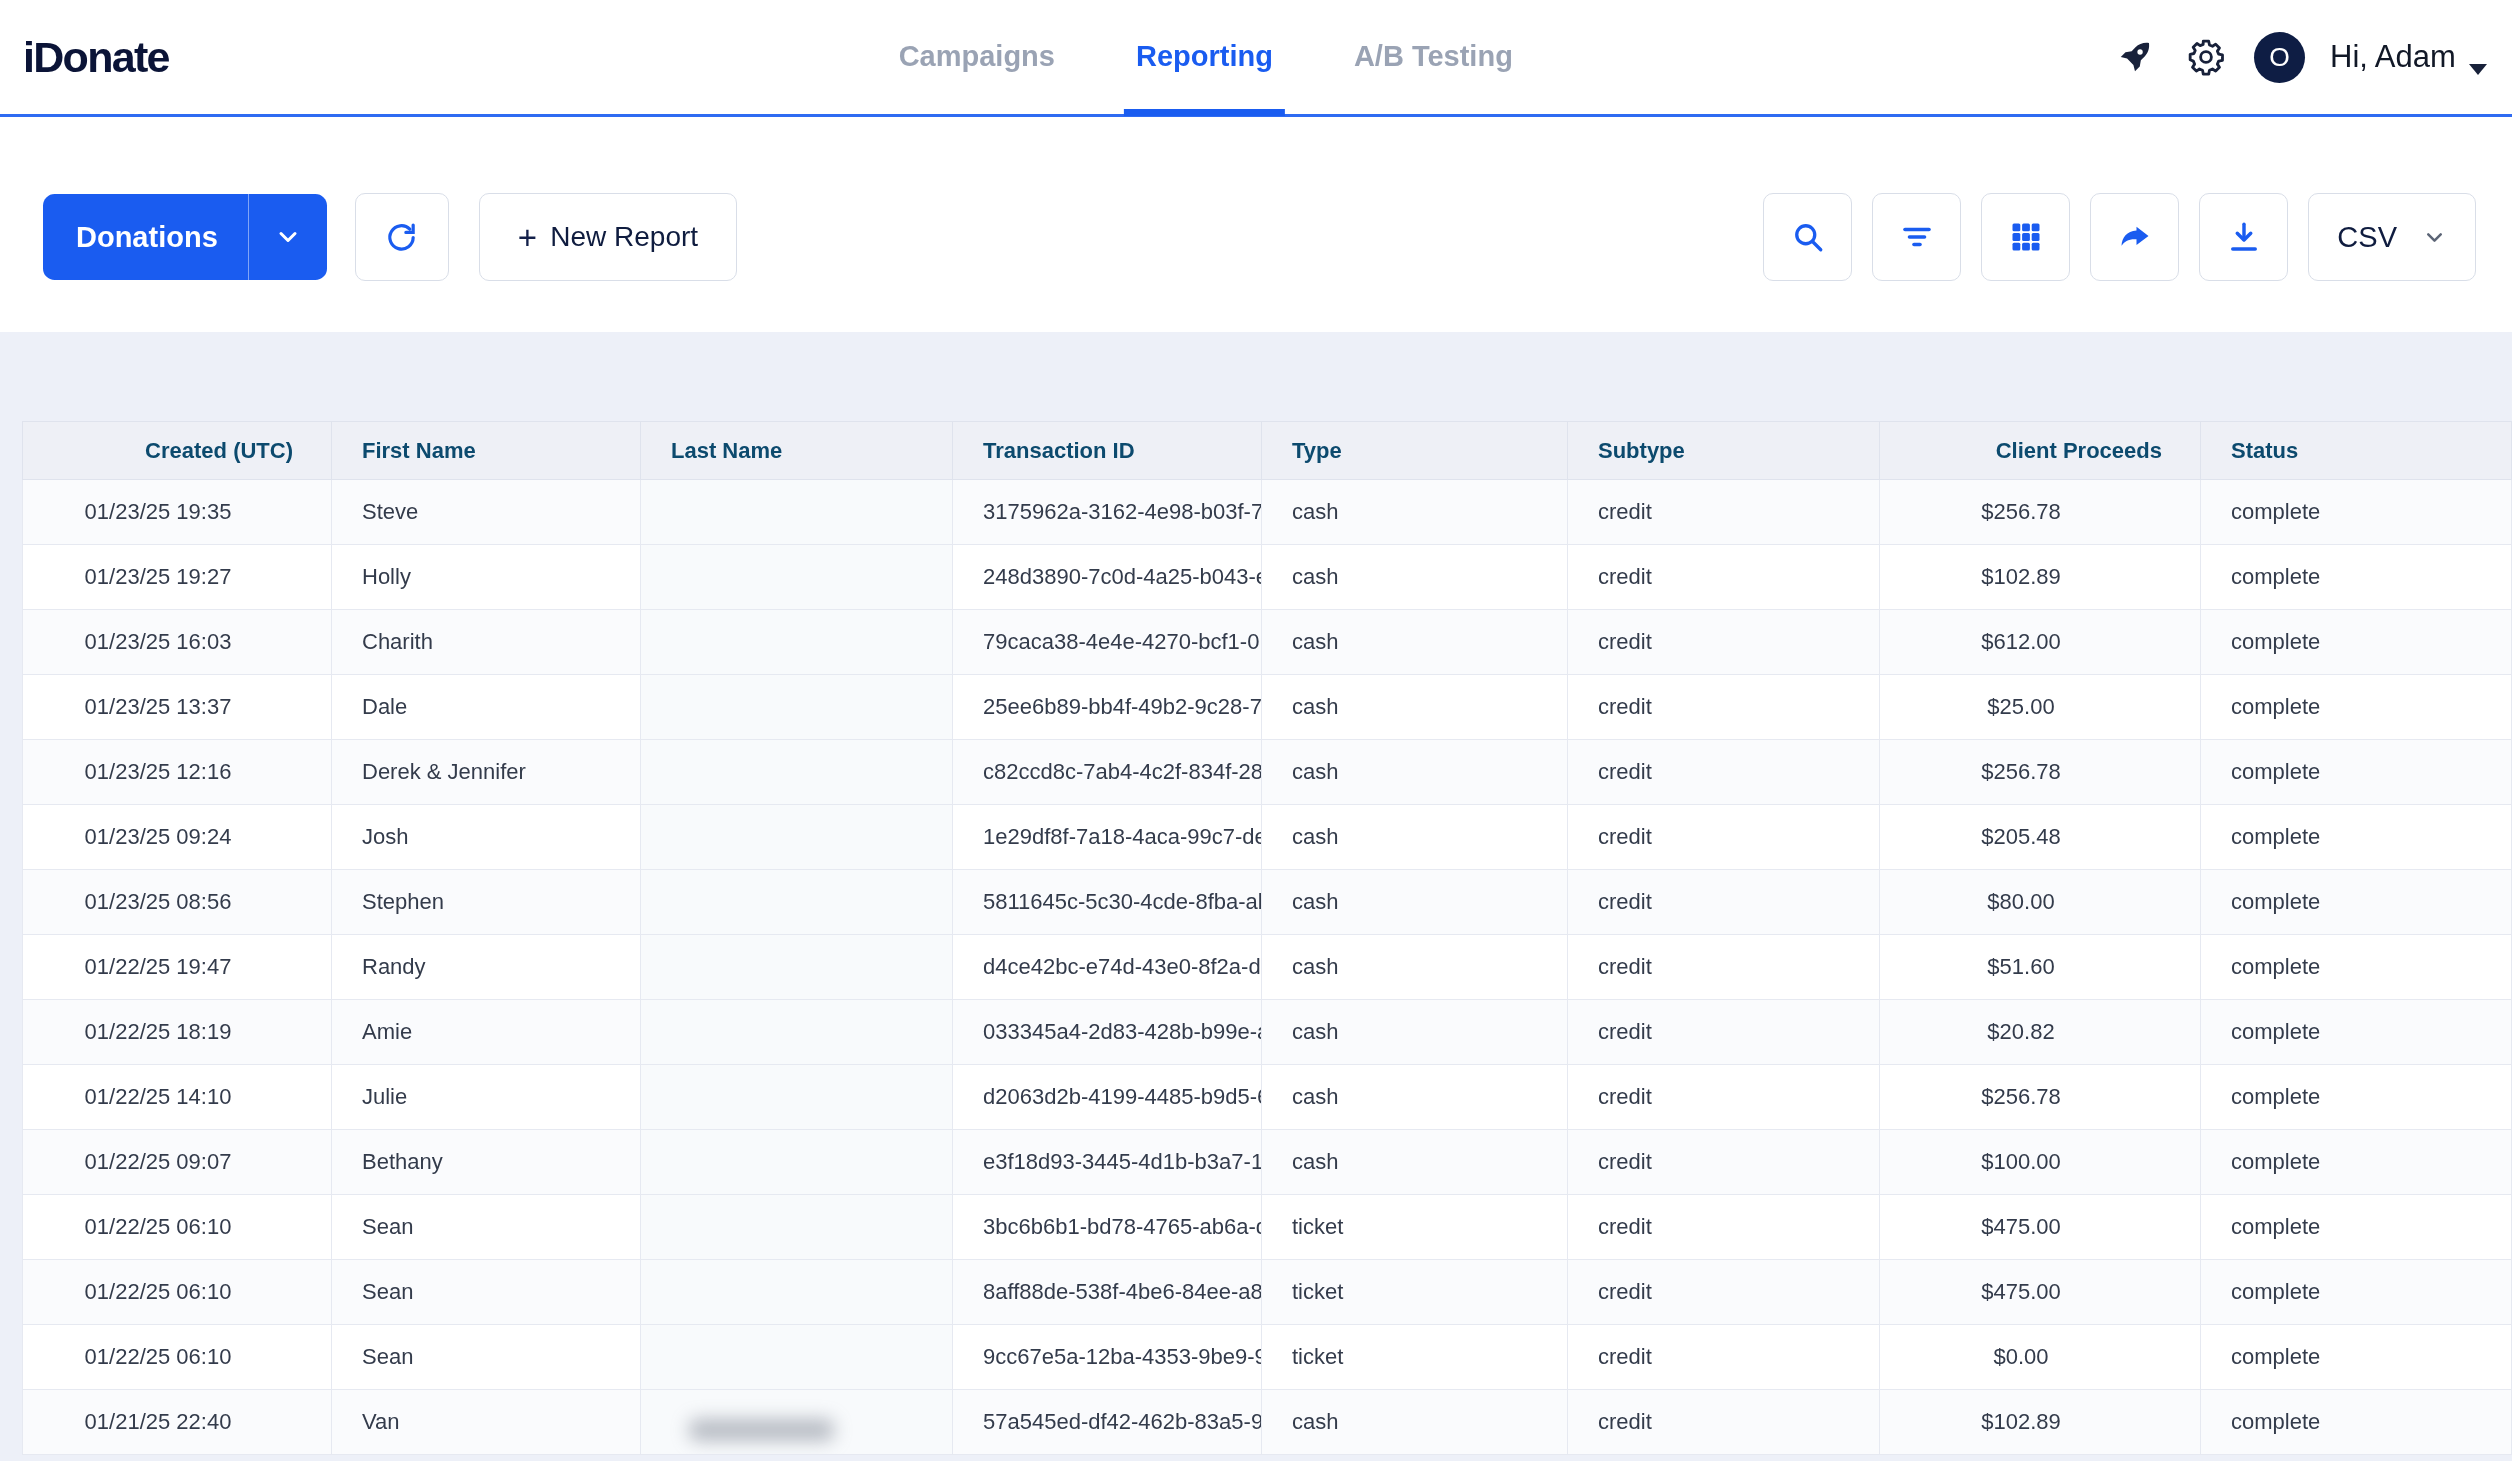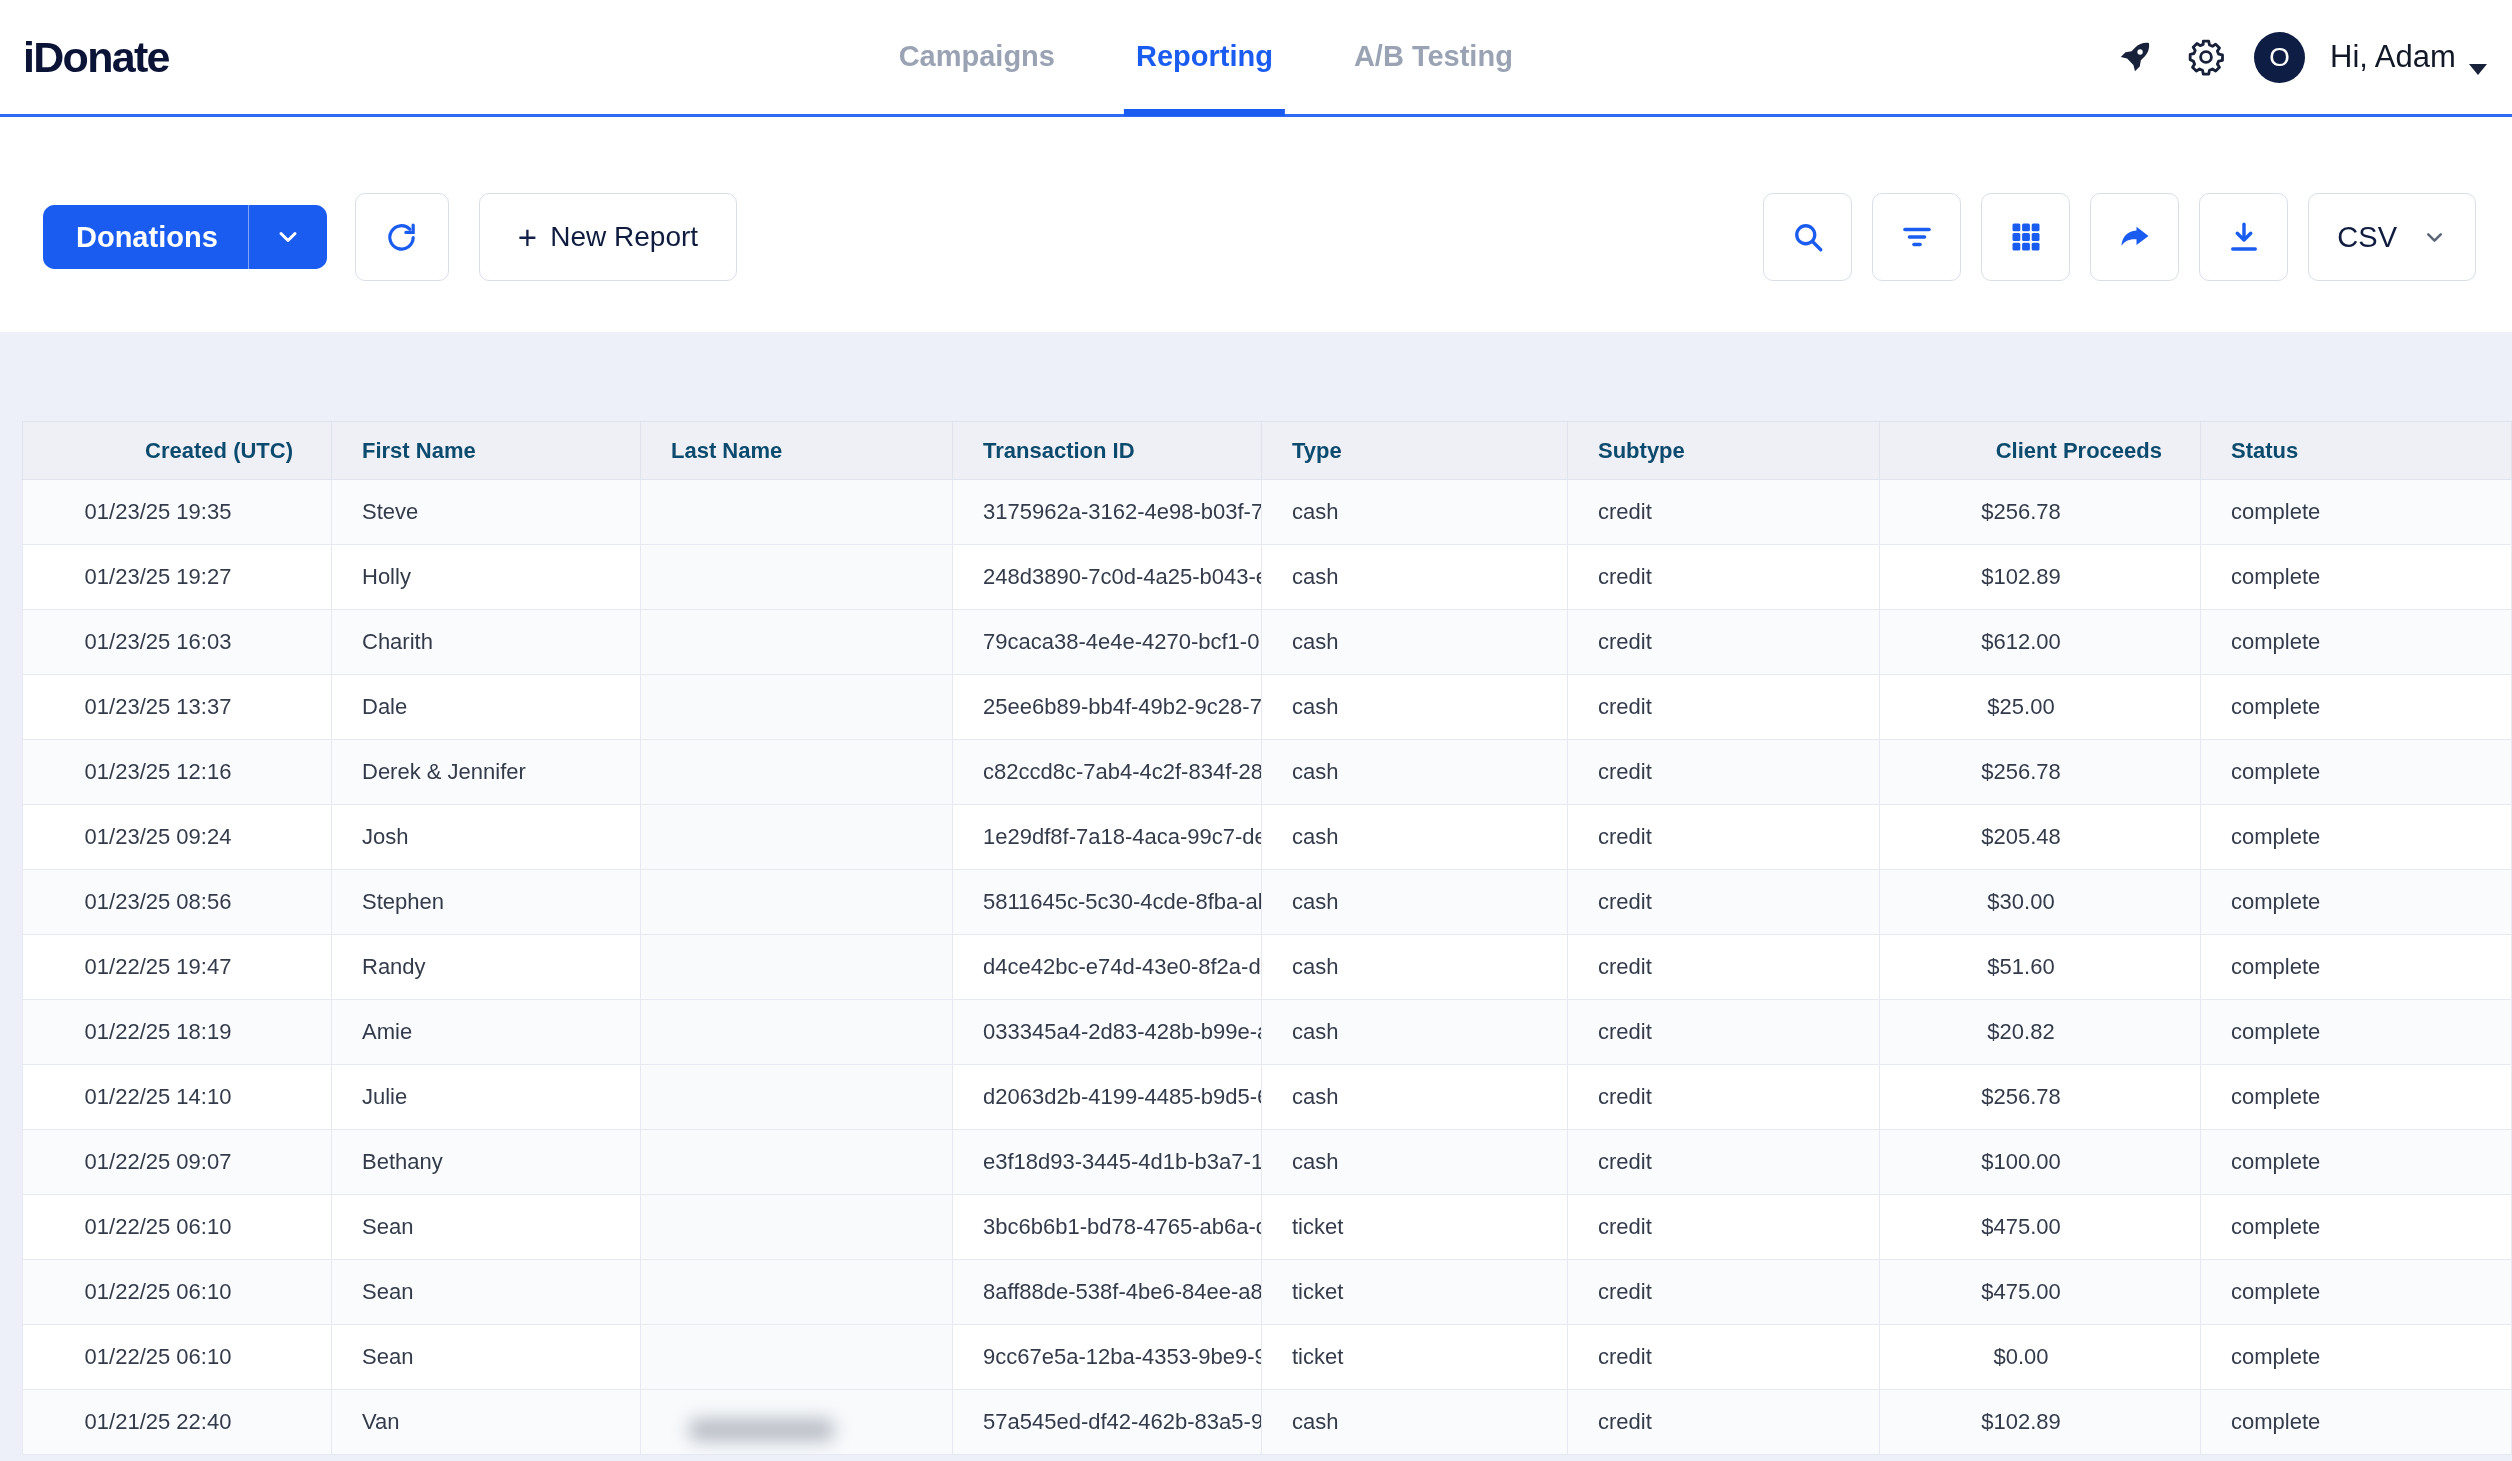--- a/index.html
+++ b/index.html
@@ -22,21 +22,21 @@
   .icon-btn-plain { width:46px; height:46px; display:flex; align-items:center; justify-content:center; cursor:pointer; }
   .icon-btn-plain svg { width:38px; height:38px; }
   .avatar { width:51px; height:51px; border-radius:50%; background:#0e1d44; color:#ffffff;
             display:flex; align-items:center; justify-content:center; font-size:26.4px; font-weight:500; cursor:pointer; }
   .greeting { display:flex; align-items:flex-end; gap:13.2px; font-size:31px; font-weight:500; color:#111827; cursor:pointer; }
   .caret-down { width:0; height:0; border-left:9px solid transparent; border-right:9px solid transparent;
                 border-top:11.6px solid #18213a; margin-top:3.3px; }
 
   
   .toolbar-wrap { background:#ffffff; padding:76px 36px 51px 43px; display:flex; align-items:center; flex:0 0 auto; }
-  .btn-primary { background:#1a5cf0; color:#ffffff; border:none; border-radius:11.6px; height:64px;
+  .btn-primary { background:#1a5cf0; color:#ffffff; border:none; border-radius:11.6px; height:86px;
                  display:flex; align-items:center; font-size:29px; font-weight:700; cursor:pointer; padding:0; }
   .btn-primary .label-part { padding:0 30px 0 33px; }
   .btn-primary .chev-part { height:100%; display:flex; align-items:center; padding:0 25px;
                             border-left:0.8px solid rgba(255,255,255,0.45); }
   .btn-primary svg { width:28px; height:28px; }
   .btn-ghost { background:#ffffff; border:1.7px solid #d9dee8; border-radius:10px; height:88px;
                display:flex; align-items:center; justify-content:center; cursor:pointer; color:#0f1c3f; }
   .refresh-btn { width:94px; margin-left:28px; }
   .newreport-btn { margin-left:30px; padding:0 38px; font-size:28px; font-weight:500; gap:13.2px; }
   .newreport-btn .plus { font-size:33px; font-weight:300; color:#13204a; line-height:1; }
@@ -258,21 +258,21 @@
             <td>complete</td>
           </tr>
 
           <tr>
             <td class="align-r">01/23/25 08:56</td>
             <td>Stephen</td>
             <td class="col-last"></td>
             <td>5811645c-5c30-4cde-8fba-ab6a</td>
             <td>cash</td>
             <td>credit</td>
-            <td class="align-r">$30.00</td>
+            <td class="align-r">$80.00</td>
             <td>complete</td>
           </tr>
 
           <tr>
             <td class="align-r">01/22/25 19:47</td>
             <td>Randy</td>
             <td class="col-last"></td>
             <td>d4ce42bc-e74d-43e0-8f2a-d3f49</td>
             <td>cash</td>
             <td>credit</td>

